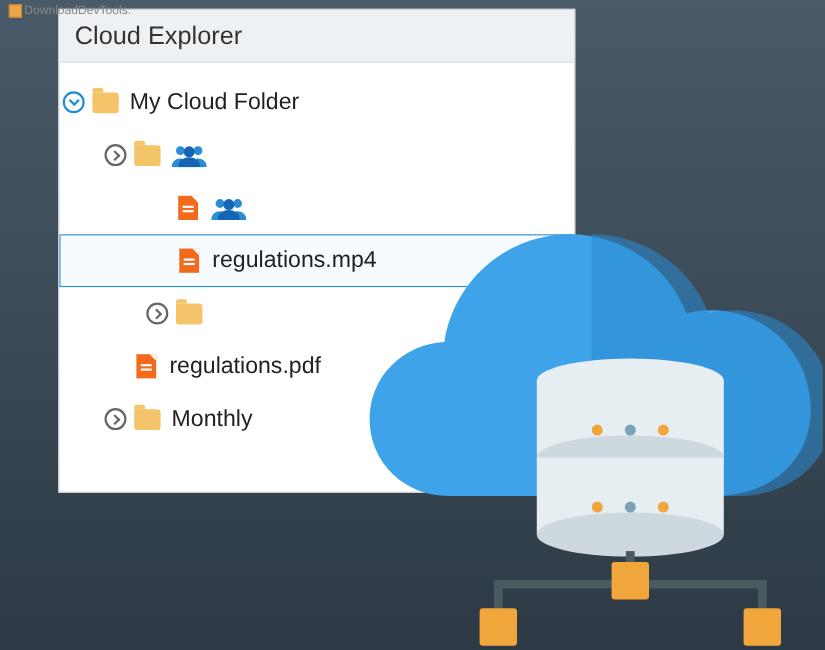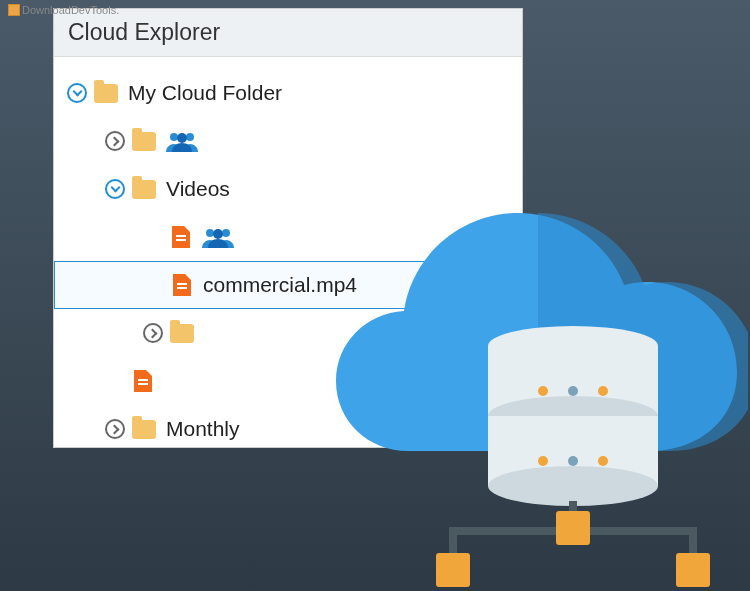--- a/index.html
+++ b/index.html
@@ -22,21 +22,21 @@
     background: #fff; border: 1px solid #ccc;
     display: flex; flex-direction: column; margin-left: 47px;
   }
   .panel-header {
     background: #eef1f3; border-bottom: 1px solid #d8dde0;
     padding: 10px 14px; font-size: 23px; color: #333; font-weight: 400;
   }
   .tree { padding: 12px 0 0 0; font-size: 21px; color: #222; }
   .row {
     display: flex; align-items: center; height: 48px;
-    padding-left: 10px; padding-right: 8px; position: relative;
+    padding-right: 8px; position: relative;
   }
   .row.selected { border: 1px solid #2a8dd4; background: #f6fbff; }
   .indent { display: inline-block; }
   .expander { width: 26px; height: 26px; display: flex; align-items: center; justify-content: center; flex-shrink: 0; }
   .exp-circle { width: 20px; height: 20px; border: 2px solid #666; border-radius: 50%; display: flex; align-items: center; justify-content: center; }
   .exp-circle.open { border-color: #1f8dd6; }
   .exp-chevron { width: 7px; height: 7px; border-right: 2px solid #666; border-bottom: 2px solid #666; transform: rotate(-45deg); margin-left: -2px; }
   .exp-circle.open .exp-chevron { border-color: #1f8dd6; transform: rotate(45deg); margin-left: 0; margin-top: -3px; }
   .folder-icon { width: 24px; height: 19px; background: #f4c46a; border-radius: 1px 3px 3px 3px; position: relative; margin: 0 10px 0 4px; flex-shrink: 0; }
   .folder-icon::before { content: ""; position: absolute; top: -4px; left: 0; width: 10px; height: 4px; background: #f4c46a; border-radius: 2px 2px 0 0; }
@@ -83,50 +83,40 @@
             <circle cx="8" cy="7" r="4" fill="#2a8dd4"></circle>
             <circle cx="24" cy="7" r="4" fill="#2a8dd4"></circle>
             <circle cx="16" cy="8" r="5" fill="#1565b5"></circle>
             <path d="M0 22c0-5 4-8 8-8s8 3 8 8" fill="#2a8dd4"></path>
             <path d="M16 22c0-5 4-8 8-8s8 3 8 8" fill="#2a8dd4"></path>
             <path d="M6 22c0-6 5-9 10-9s10 3 10 9" fill="#1565b5"></path>
           </svg>
       </span>
     </div>
 
-    <div class="row">
-      <span class="indent" style="width:38px"></span>
-      <span class="expander">
-          <span class="exp-circle open">
-            <span class="exp-chevron"></span>
-          </span>
-        </span>
-      <span class="folder-icon"></span>
-      <span class="label">Videos</span>
-    </div>
 
     <div class="row">
       <span class="indent" style="width:102px"></span>
       <span class="file-icon"></span>
       <span class="people-icon">
         <svg viewBox="0 0 32 22">
             <circle cx="8" cy="7" r="4" fill="#2a8dd4"></circle>
             <circle cx="24" cy="7" r="4" fill="#2a8dd4"></circle>
             <circle cx="16" cy="8" r="5" fill="#1565b5"></circle>
             <path d="M0 22c0-5 4-8 8-8s8 3 8 8" fill="#2a8dd4"></path>
             <path d="M16 22c0-5 4-8 8-8s8 3 8 8" fill="#2a8dd4"></path>
             <path d="M6 22c0-6 5-9 10-9s10 3 10 9" fill="#1565b5"></path>
           </svg>
       </span>
     </div>
 
     <div class="row selected">
       <span class="indent" style="width:102px"></span>
       <span class="file-icon"></span>
-      <span class="label">commercial.mp4</span>
+      <span class="label">regulations.mp4</span>
       <span class="people-icon">
         <svg viewBox="0 0 32 22">
             <circle cx="8" cy="7" r="4" fill="#2a8dd4"></circle>
             <circle cx="24" cy="7" r="4" fill="#2a8dd4"></circle>
             <circle cx="16" cy="8" r="5" fill="#1565b5"></circle>
             <path d="M0 22c0-5 4-8 8-8s8 3 8 8" fill="#2a8dd4"></path>
             <path d="M16 22c0-5 4-8 8-8s8 3 8 8" fill="#2a8dd4"></path>
             <path d="M6 22c0-6 5-9 10-9s10 3 10 9" fill="#1565b5"></path>
           </svg>
       </span>
@@ -138,20 +128,21 @@
           <span class="exp-circle">
             <span class="exp-chevron"></span>
           </span>
         </span>
       <span class="folder-icon"></span>
     </div>
 
     <div class="row">
       <span class="indent" style="width:64px"></span>
       <span class="file-icon"></span>
+      <span class="label">regulations.pdf</span>
     </div>
 
     <div class="row">
       <span class="indent" style="width:38px"></span>
       <span class="expander">
           <span class="exp-circle">
             <span class="exp-chevron"></span>
           </span>
         </span>
       <span class="folder-icon"></span>

